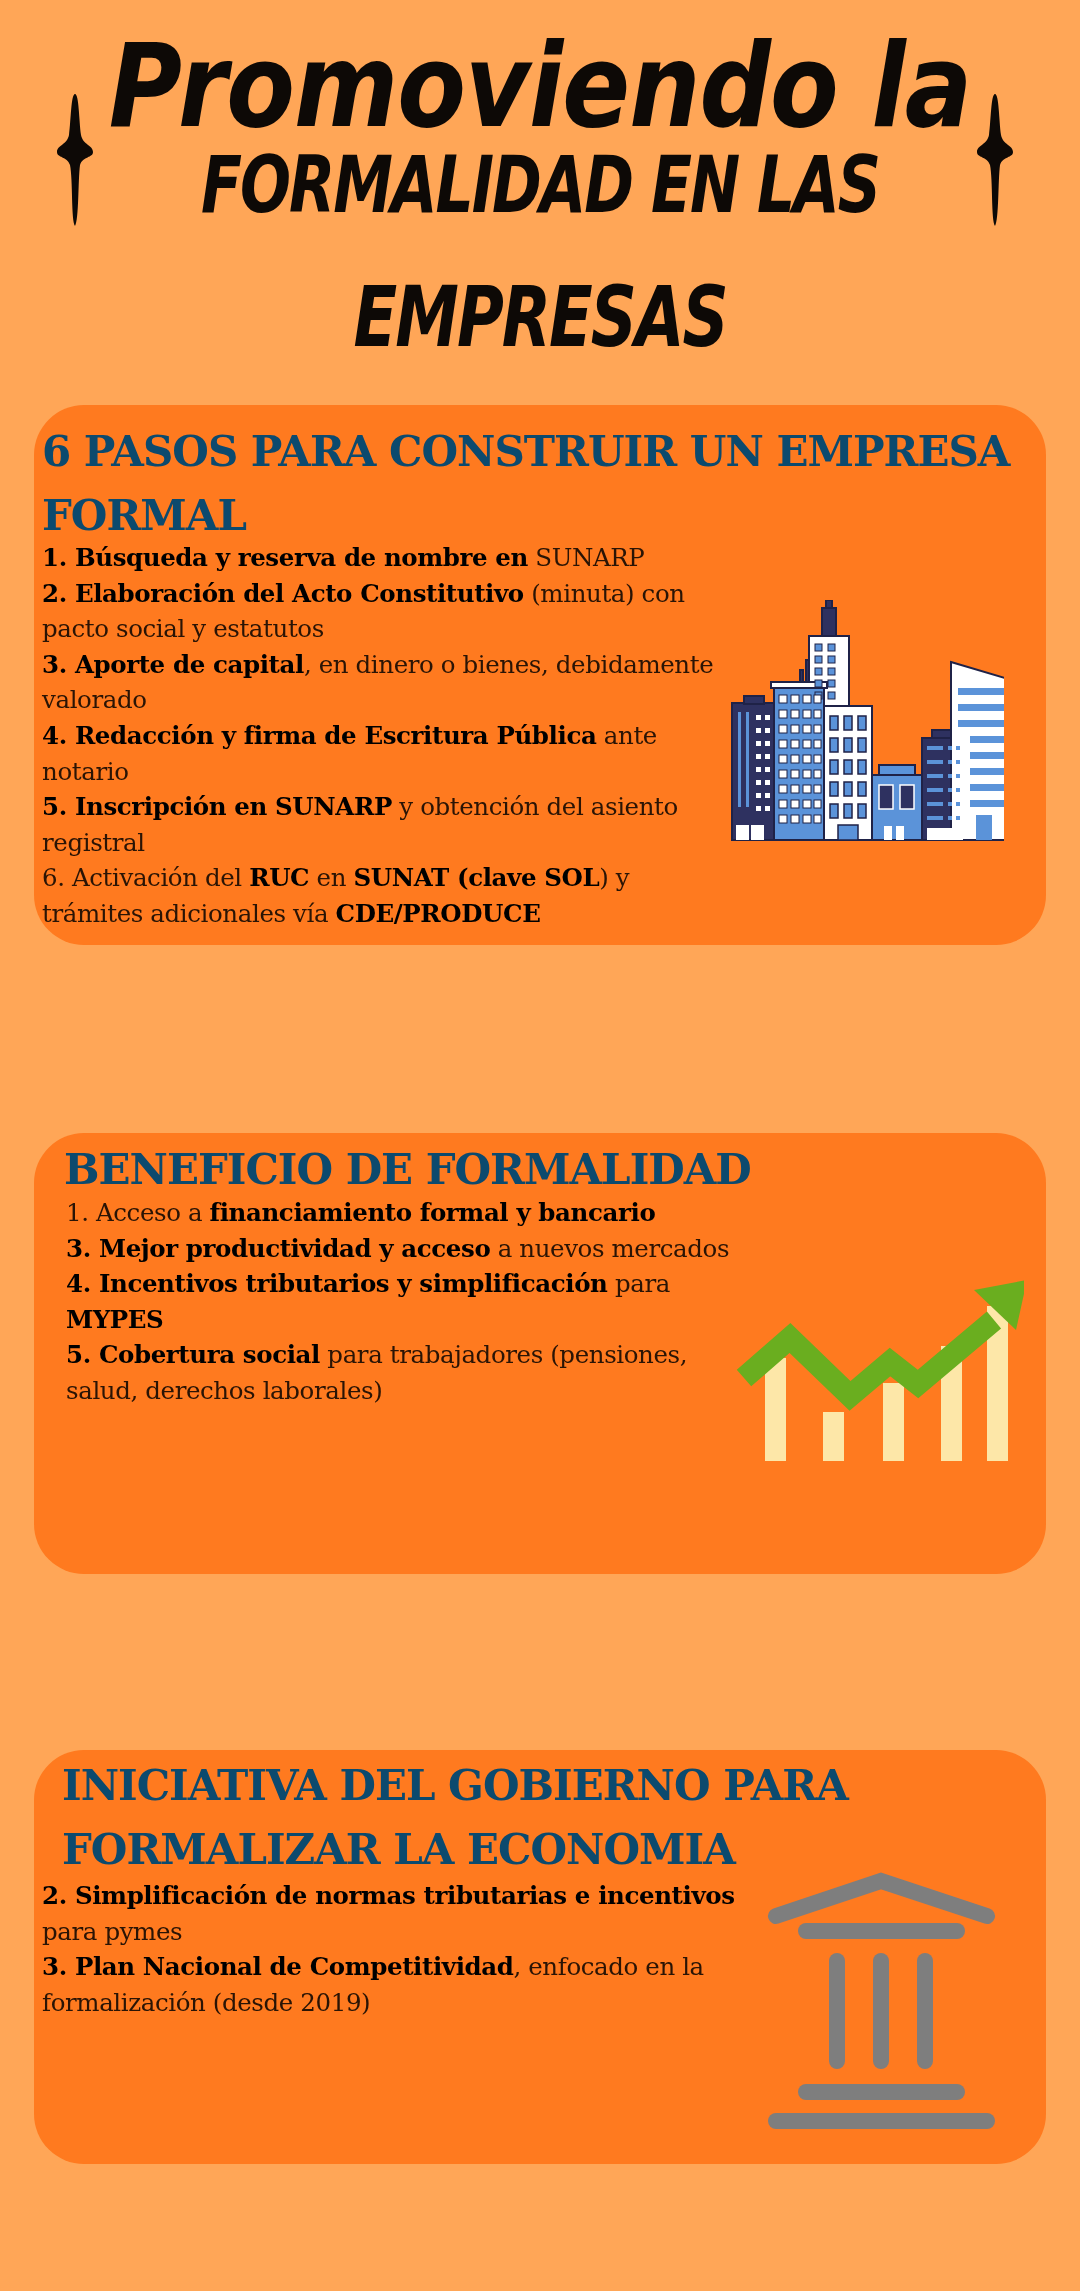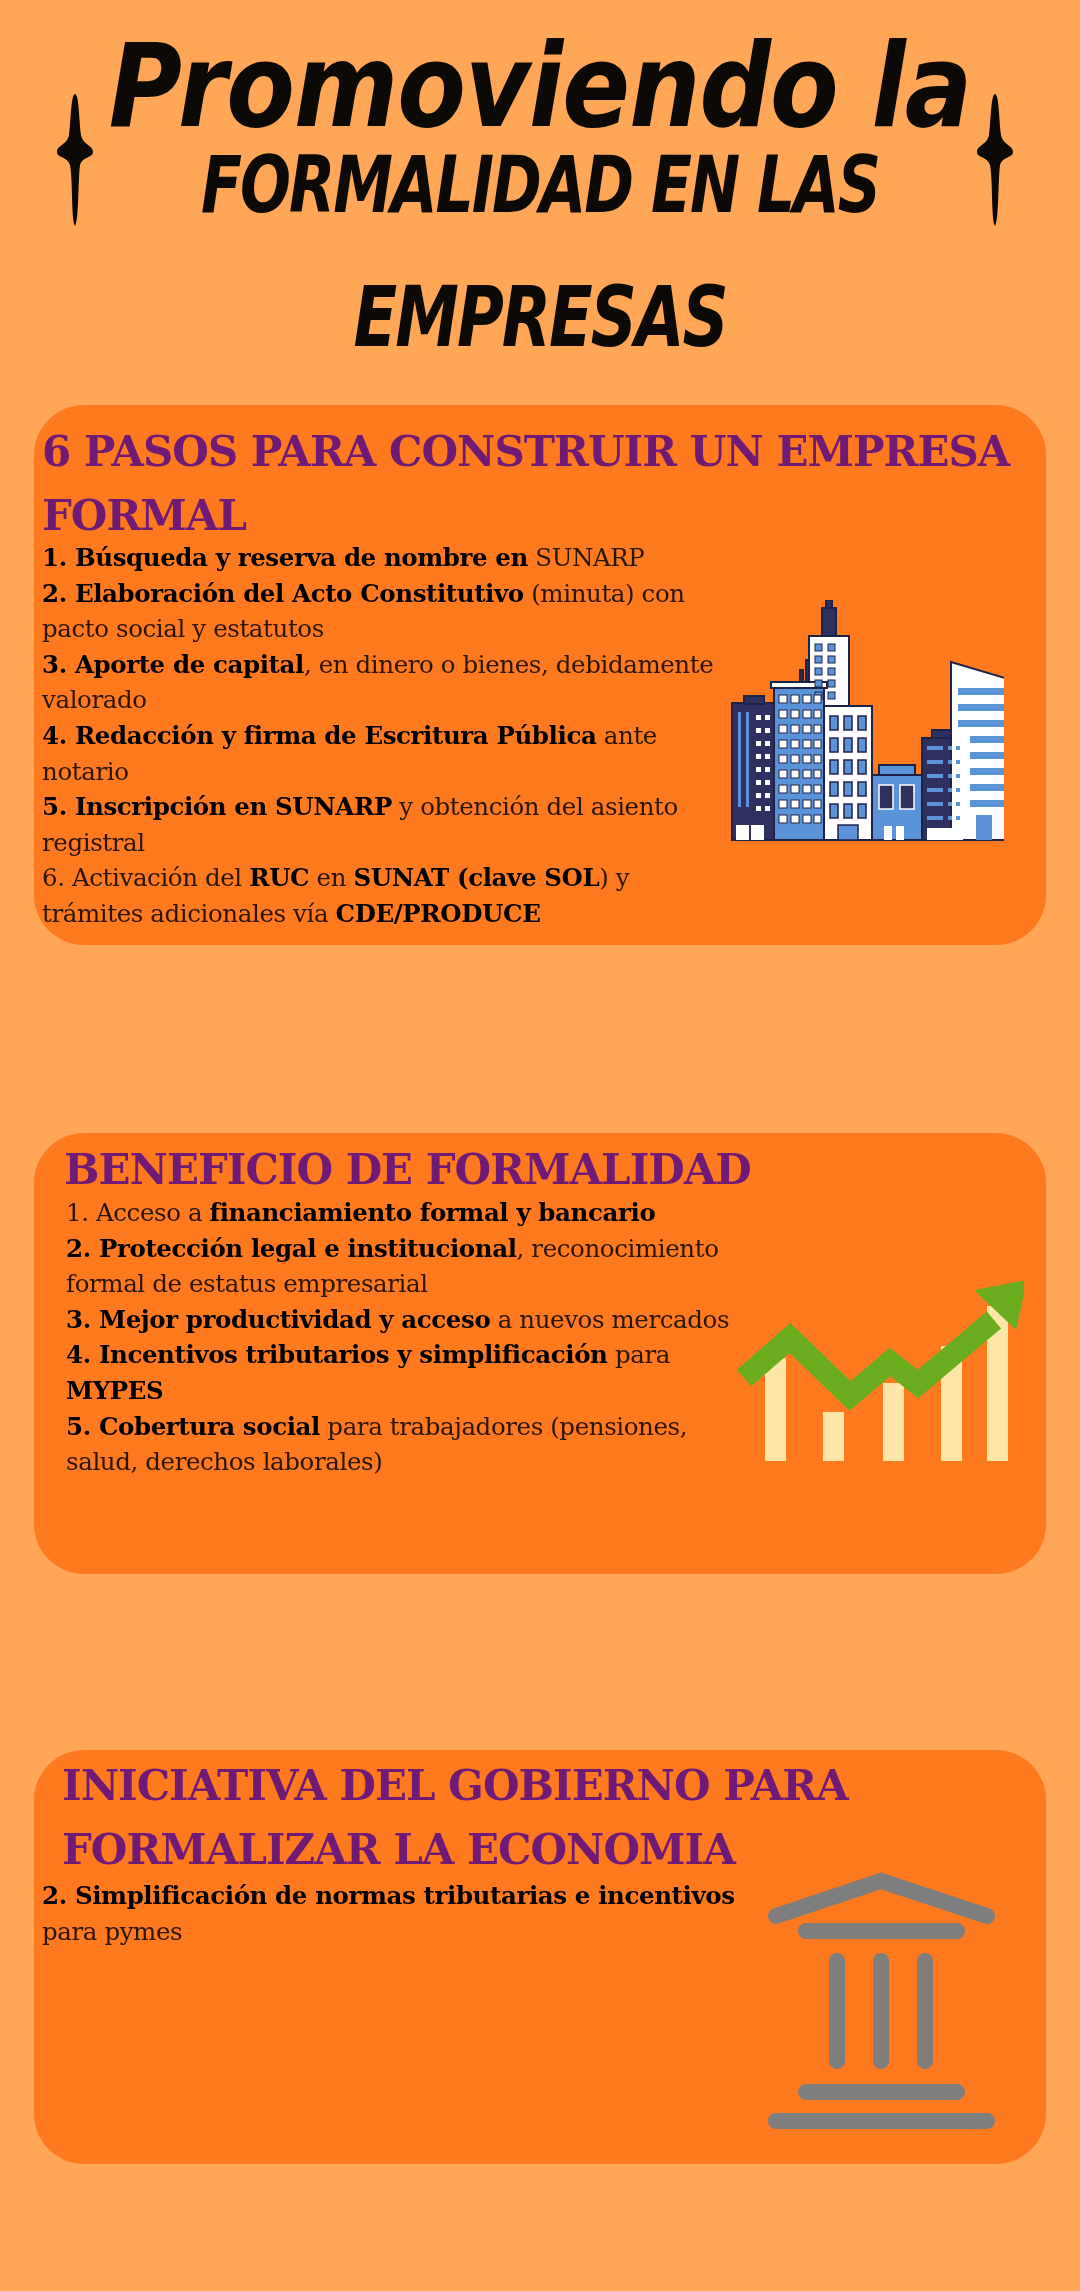--- a/index.html
+++ b/index.html
@@ -28,21 +28,21 @@
   .card {
     position: absolute; left: 34px; width: 1012px;
     background: #ff7a1f; border-radius: 50px;
   }
   .card-1 { top: 405px; height: 540px; }
   .card-2 { top: 1133px; height: 441px; }
   .card-3 { top: 1750px; height: 414px; }
 
   .card-title {
     position: absolute; font-weight: bold; font-size: 42px; line-height: 64px;
-    color: #701a75; letter-spacing: -1px;
+    color: #0c4a6e; letter-spacing: -1px;
   }
   .card-list { position: absolute; font-size: 24.5px; line-height: 35.6px; color: #2a1405; letter-spacing: -0.4px; }
   .card-list b { color: #000000; }
   .card-list .item { display: block; }
 
   .card-1 .card-title { left: 8px; top: 15px; width: 1000px; }
   .card-1 .card-list { left: 8px; top: 135px; width: 680px; }
   .card-2 .card-title { left: 30px; top: 5px; text-align: right; }
   .card-2 .card-list { left: 32px; top: 62px; width: 700px; }
   .card-3 .card-title { left: 28px; top: 4px; width: 900px; }
@@ -242,21 +242,20 @@
         <rect x="256" y="200" width="34" height="7"></rect>
       <rect x="262" y="215" width="16" height="25"></rect>
     </g>
   </svg>
 </section>
 
 <section class="card card-2">
   <div class="card-title">BENEFICIO DE FORMALIDAD</div>
   <div class="card-list">
     <span class="item"><span>1. Acceso a </span><b>financiamiento formal y bancario</b></span>
-    <span class="item"><b>2. Protección legal e institucional</b><span>, reconocimiento formal de estatus empresarial</span></span>
     <span class="item"><b>3. Mejor productividad y acceso</b><span> a nuevos mercados</span></span>
     <span class="item"><b>4. Incentivos tributarios y simplificación</b><span> para </span><b>MYPES</b></span>
     <span class="item"><b>5. Cobertura social</b><span> para trabajadores (pensiones, salud, derechos laborales)</span></span>
   </div>
   <svg class="illus illus-chart" width="300" height="245" viewBox="0 0 300 245">
     <g fill="#fde7a8">
       <rect x="41" y="100" width="21" height="103"></rect>
       <rect x="99" y="154" width="21" height="49"></rect>
       <rect x="159" y="125" width="21" height="78"></rect>
       <rect x="217" y="88" width="21" height="115"></rect>
@@ -264,20 +263,21 @@
     </g>
     <polyline points="20,120 66,80 126,138 166,104 194,126 270,62" fill="none" stroke="#6aae1f" stroke-width="22" stroke-linejoin="miter"></polyline>
     <polygon points="250,32 303,22 292,72" fill="#6aae1f"></polygon>
   </svg>
 </section>
 
 <section class="card card-3">
   <div class="card-title">INICIATIVA DEL GOBIERNO PARA FORMALIZAR LA ECONOMIA</div>
   <div class="card-list">
     <span class="item"><b>2. Simplificación de normas tributarias e incentivos</b><span> para pymes</span></span>
+    <span class="item"><b>3. Plan Nacional de Competitividad</b><span>, enfocado en la formalización (desde 2019)</span></span>
   </div>
   <svg class="illus illus-gov" width="300" height="280" viewBox="0 0 300 280">
     <g stroke="#7e7e7e" stroke-width="16" stroke-linecap="round" fill="none">
       <polyline points="42,53 147,18 253,53"></polyline>
       <line x1="72" y1="68" x2="223" y2="68"></line>
       <line x1="103" y1="98" x2="103" y2="198"></line>
       <line x1="147" y1="98" x2="147" y2="198"></line>
       <line x1="191" y1="98" x2="191" y2="198"></line>
       <line x1="72" y1="229" x2="223" y2="229"></line>
       <line x1="42" y1="258" x2="253" y2="258"></line>

